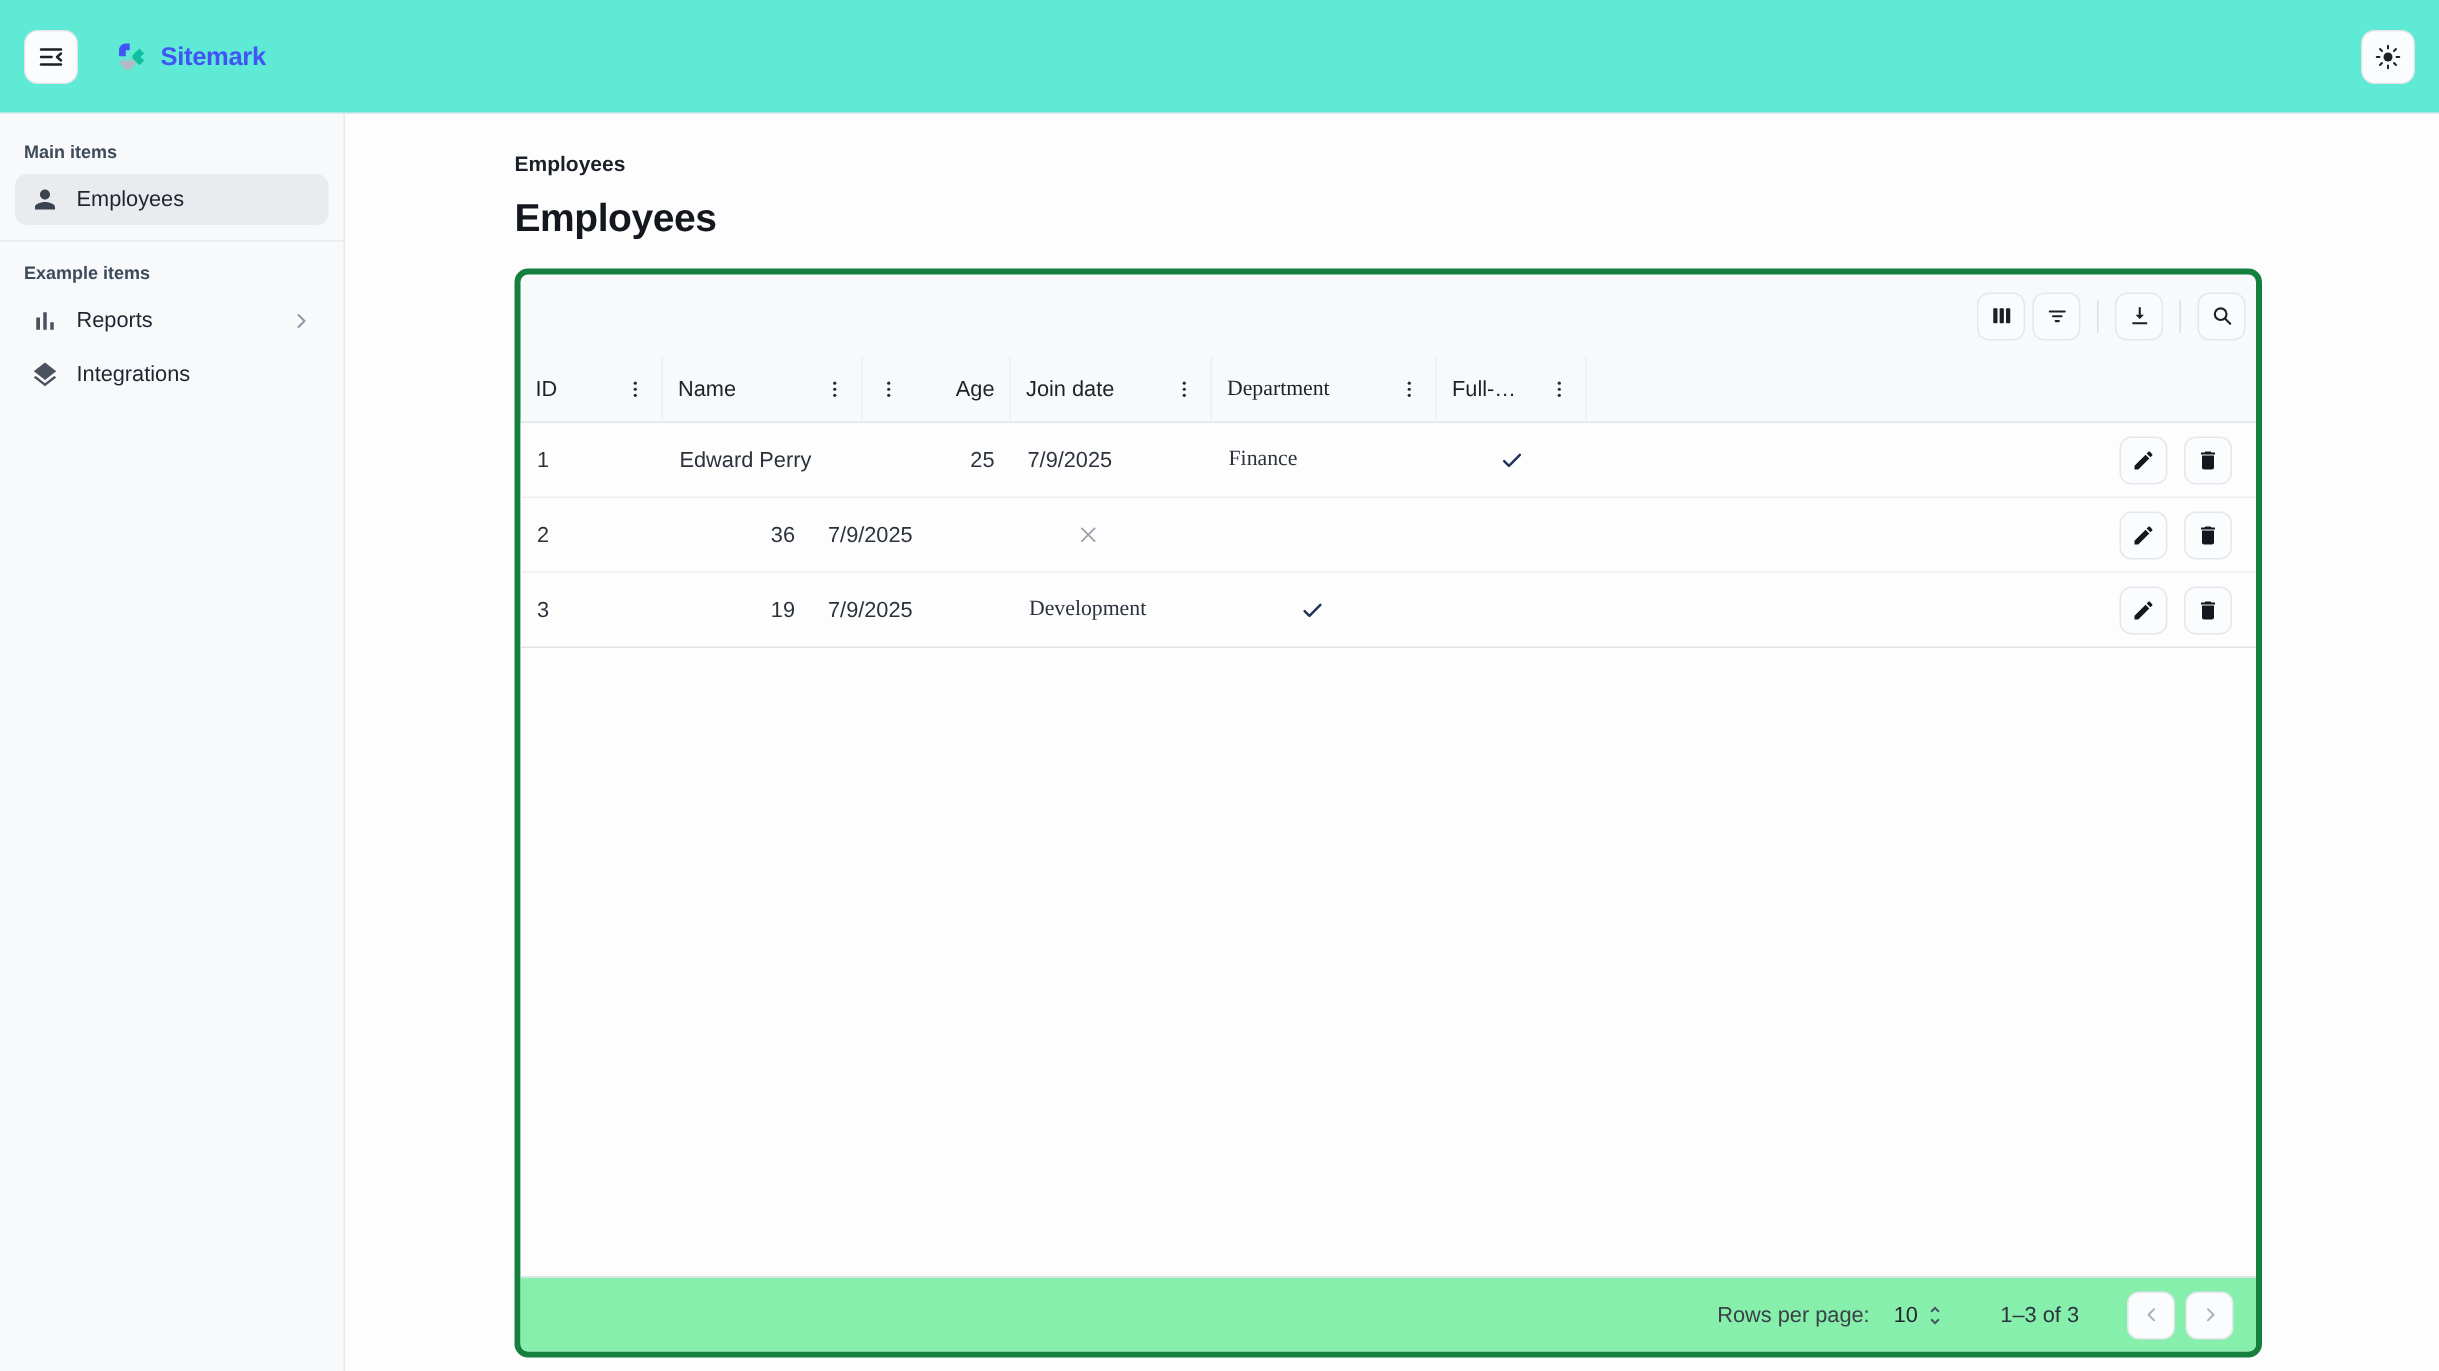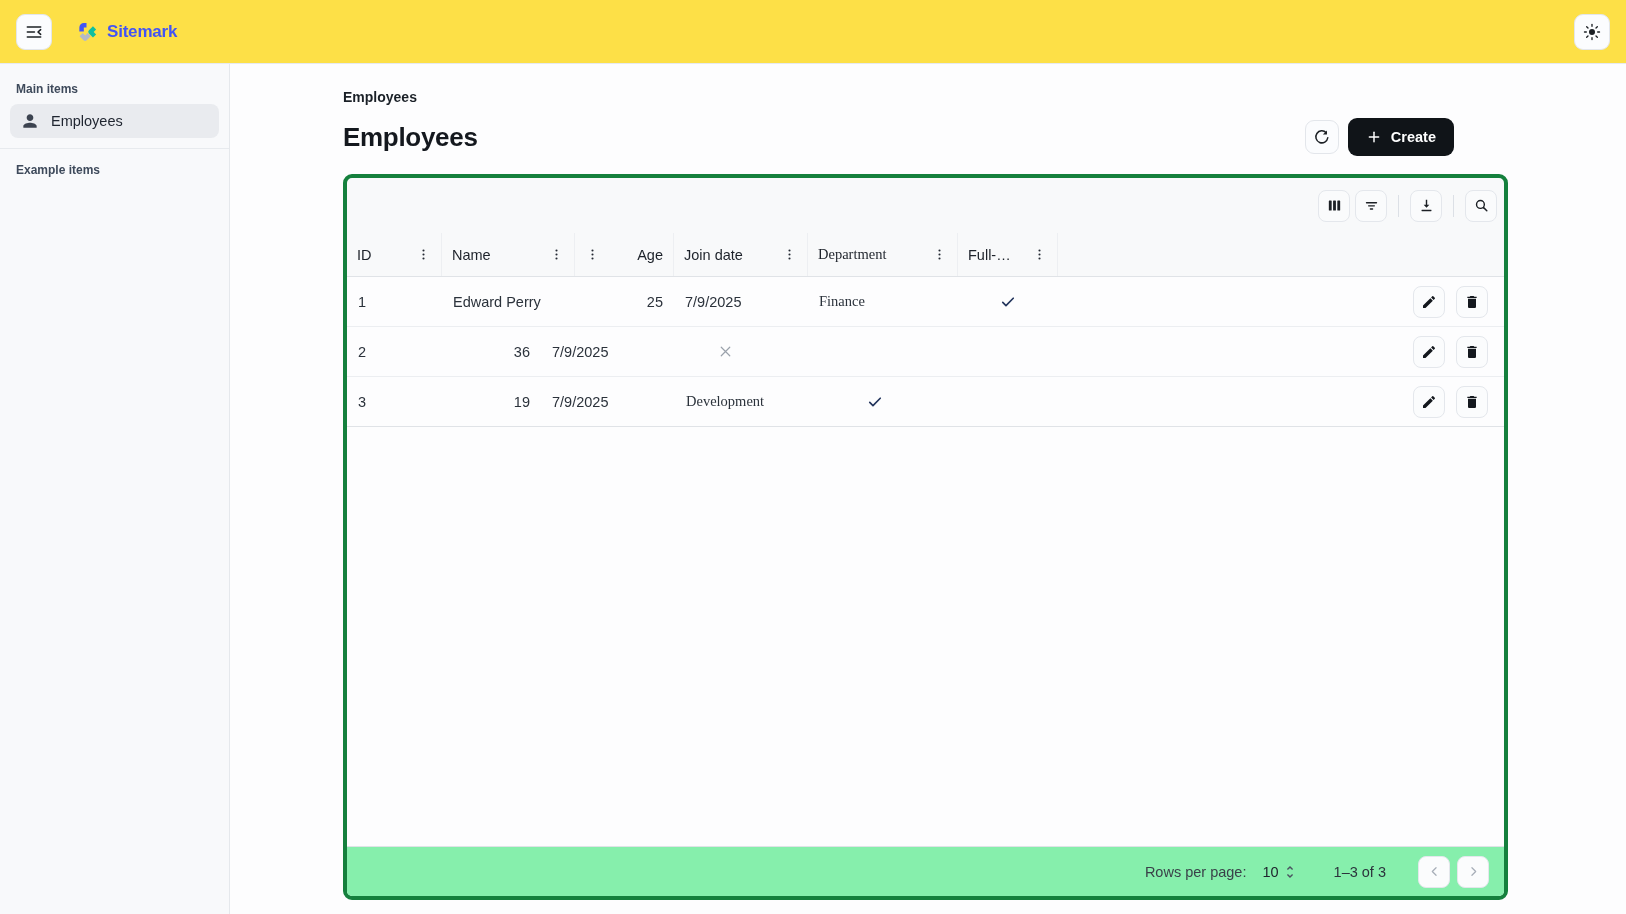--- a/index.html
+++ b/index.html
@@ -5,21 +5,21 @@
   * { margin:0; padding:0; box-sizing:border-box; }
   html,body { width:1626px; height:914px; overflow:hidden; }
   body {
     font-family:"Liberation Sans","DejaVu Sans",sans-serif;
     font-size:14px; color:#1C2025; background:#FDFDFE;
   }
   svg { display:block; }
 
   
   .topbar {
-    height:64px; background:#fde047; border-bottom:1px solid #E7EAF0;
+    height:76px; background:#5eead4; border-bottom:1px solid #E7EAF0;
     display:flex; align-items:center; padding:0 16px; gap:12px;
   }
   .icon-btn {
     width:36px; height:36px; border:1px solid #E3E6EB; border-radius:9px;
     background:#FBFCFE; display:flex; align-items:center; justify-content:center;
     color:#1C2025; cursor:pointer;
   }
   .brand { display:flex; align-items:center; gap:8px; margin-left:10px; cursor:pointer; }
   .brand-text { font-size:17px; font-weight:700; color:var(--accent,#4254F5); letter-spacing:-0.2px; }
   .topbar-spacer { flex:1; }
@@ -185,47 +185,49 @@
         <svg width="20" height="20" viewBox="0 0 24 24" fill="currentColor">
           <path d="M12 12c2.21 0 4-1.79 4-4s-1.79-4-4-4-4 1.79-4 4 1.79 4 4 4zm0 2c-2.67 0-8 1.34-8 4v2h16v-2c0-2.66-5.33-4-8-4z"></path>
         </svg>
       </span>
       <span>Employees</span>
     </div>
 
     <div class="side-divider"></div>
 
     <div class="section-header">Example items</div>
+    <div class="side-item">
+      <span class="s-icon muted">
+        <svg width="20" height="20" viewBox="0 0 24 24" fill="currentColor">
+          <path d="M5 9.2h3V19H5zM10.6 5h2.8v14h-2.8zM16.2 13H19v6h-2.8z"></path>
+        </svg>
+      </span>
+      <span>Reports</span>
+      <span class="expand">
+        <svg width="16" height="16" viewBox="0 0 24 24" fill="none" stroke="currentColor" stroke-width="2" stroke-linecap="round" stroke-linejoin="round">
+          <path d="M9 6 L15 12 L9 18"></path>
+        </svg>
+      </span>
+    </div>
+    <div class="side-item">
+      <span class="s-icon muted">
+        <svg width="20" height="20" viewBox="0 0 24 24" fill="currentColor">
+          <path d="M11.99 18.54l-7.37-5.73L3 14.07l9 7 9-7-1.63-1.27-7.38 5.74zM12 16l7.36-5.73L21 9l-9-7-9 7 1.63 1.27L12 16z"></path>
+        </svg>
+      </span>
+      <span>Integrations</span>
+    </div>
   </div>
 
   <div class="main">
     <div class="container">
       <div class="breadcrumb">Employees</div>
 
       <div class="title-row">
         <div class="page-title">Employees</div>
-        <div class="title-actions">
-          <div class="icon-btn refresh-btn">
-            <span>
-              <svg width="18" height="18" viewBox="0 0 24 24" fill="none" stroke="currentColor" stroke-width="2" stroke-linecap="round">
-                <path d="M17.65 6.35 A8 8 0 1 0 19.7 13"></path>
-                <polygon points="18.6,3.2 18.6,8.6 13.2,8.6" fill="currentColor" stroke="none"></polygon>
-              </svg>
-            </span>
-          </div>
-          <button class="create-btn">
-            <span>
-              <svg width="16" height="16" viewBox="0 0 24 24" fill="none" stroke="currentColor" stroke-width="2.2" stroke-linecap="round">
-                <line x1="12" y1="5" x2="12" y2="19"></line>
-                  <line x1="5" y1="12" x2="19" y2="12"></line>
-              </svg>
-            </span>
-            <span>Create</span>
-          </button>
-        </div>
       </div>
 
       <div class="card">
 
         <div class="grid-toolbar">
           <div class="tbtn">
             <span>
               <svg width="17" height="17" viewBox="0 0 24 24" fill="currentColor">
                 <rect x="4" y="5" width="4" height="14" rx="0.8"></rect>
                 <rect x="10" y="5" width="4" height="14" rx="0.8"></rect>

